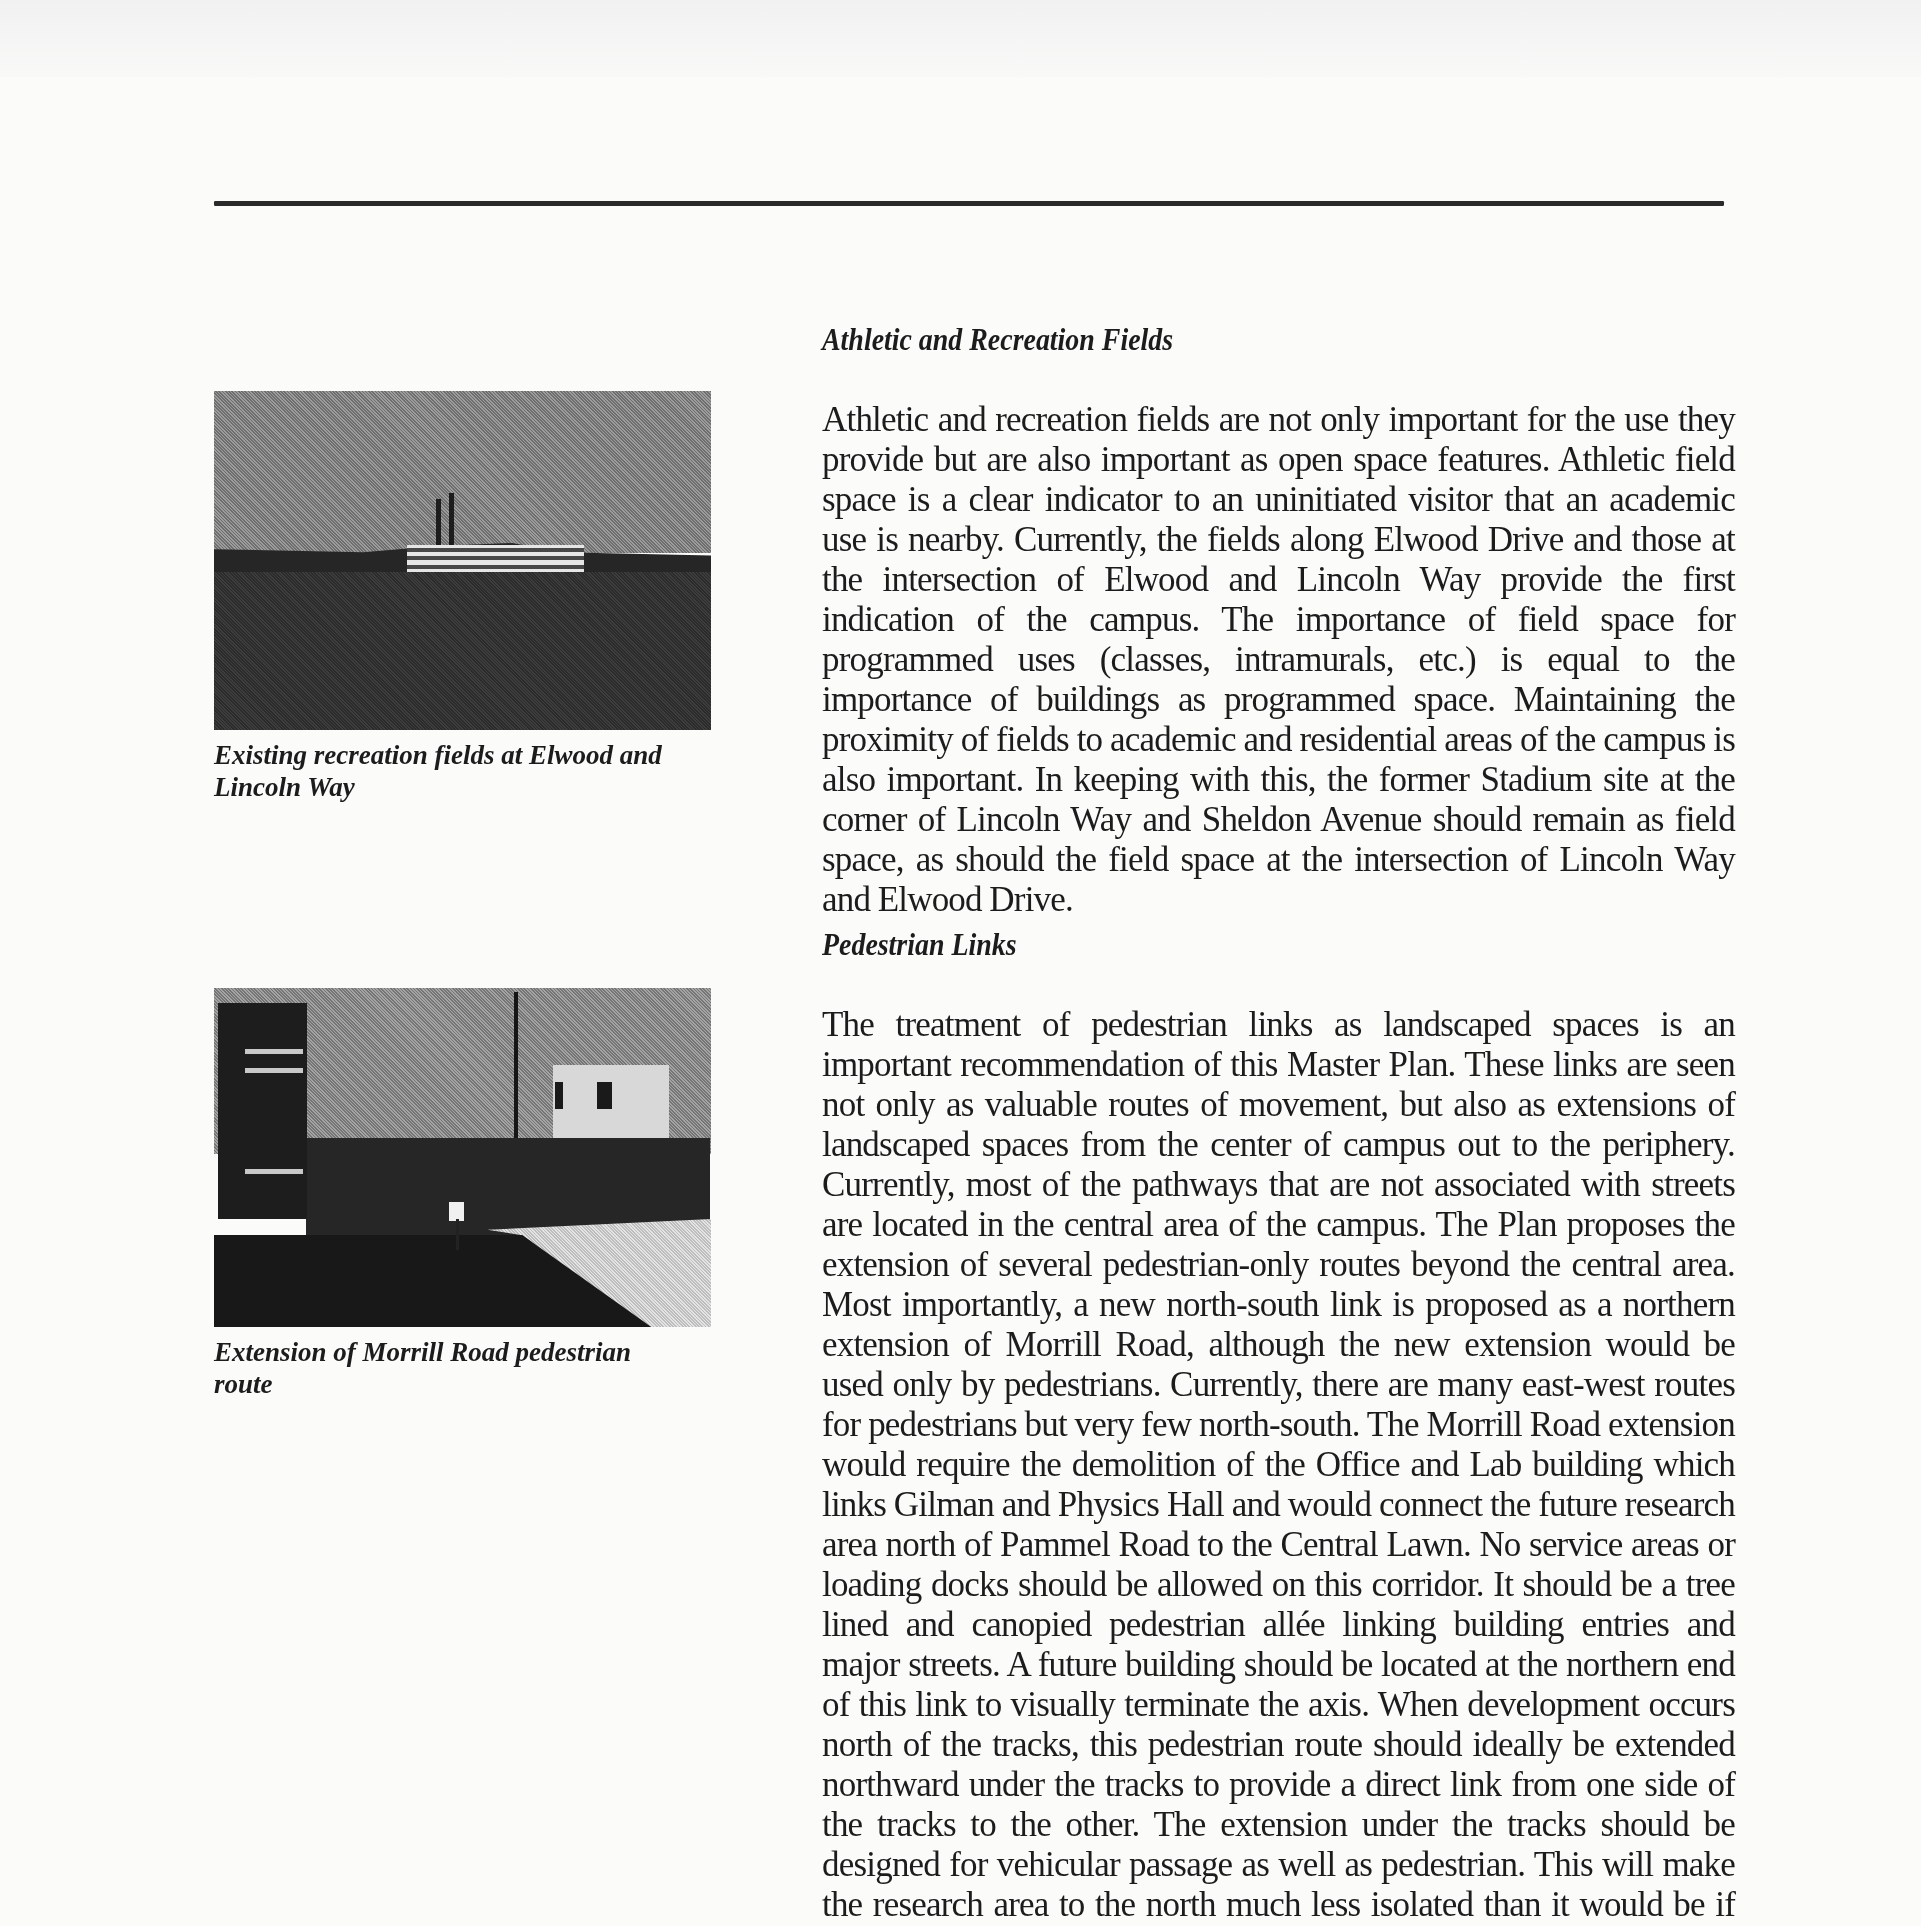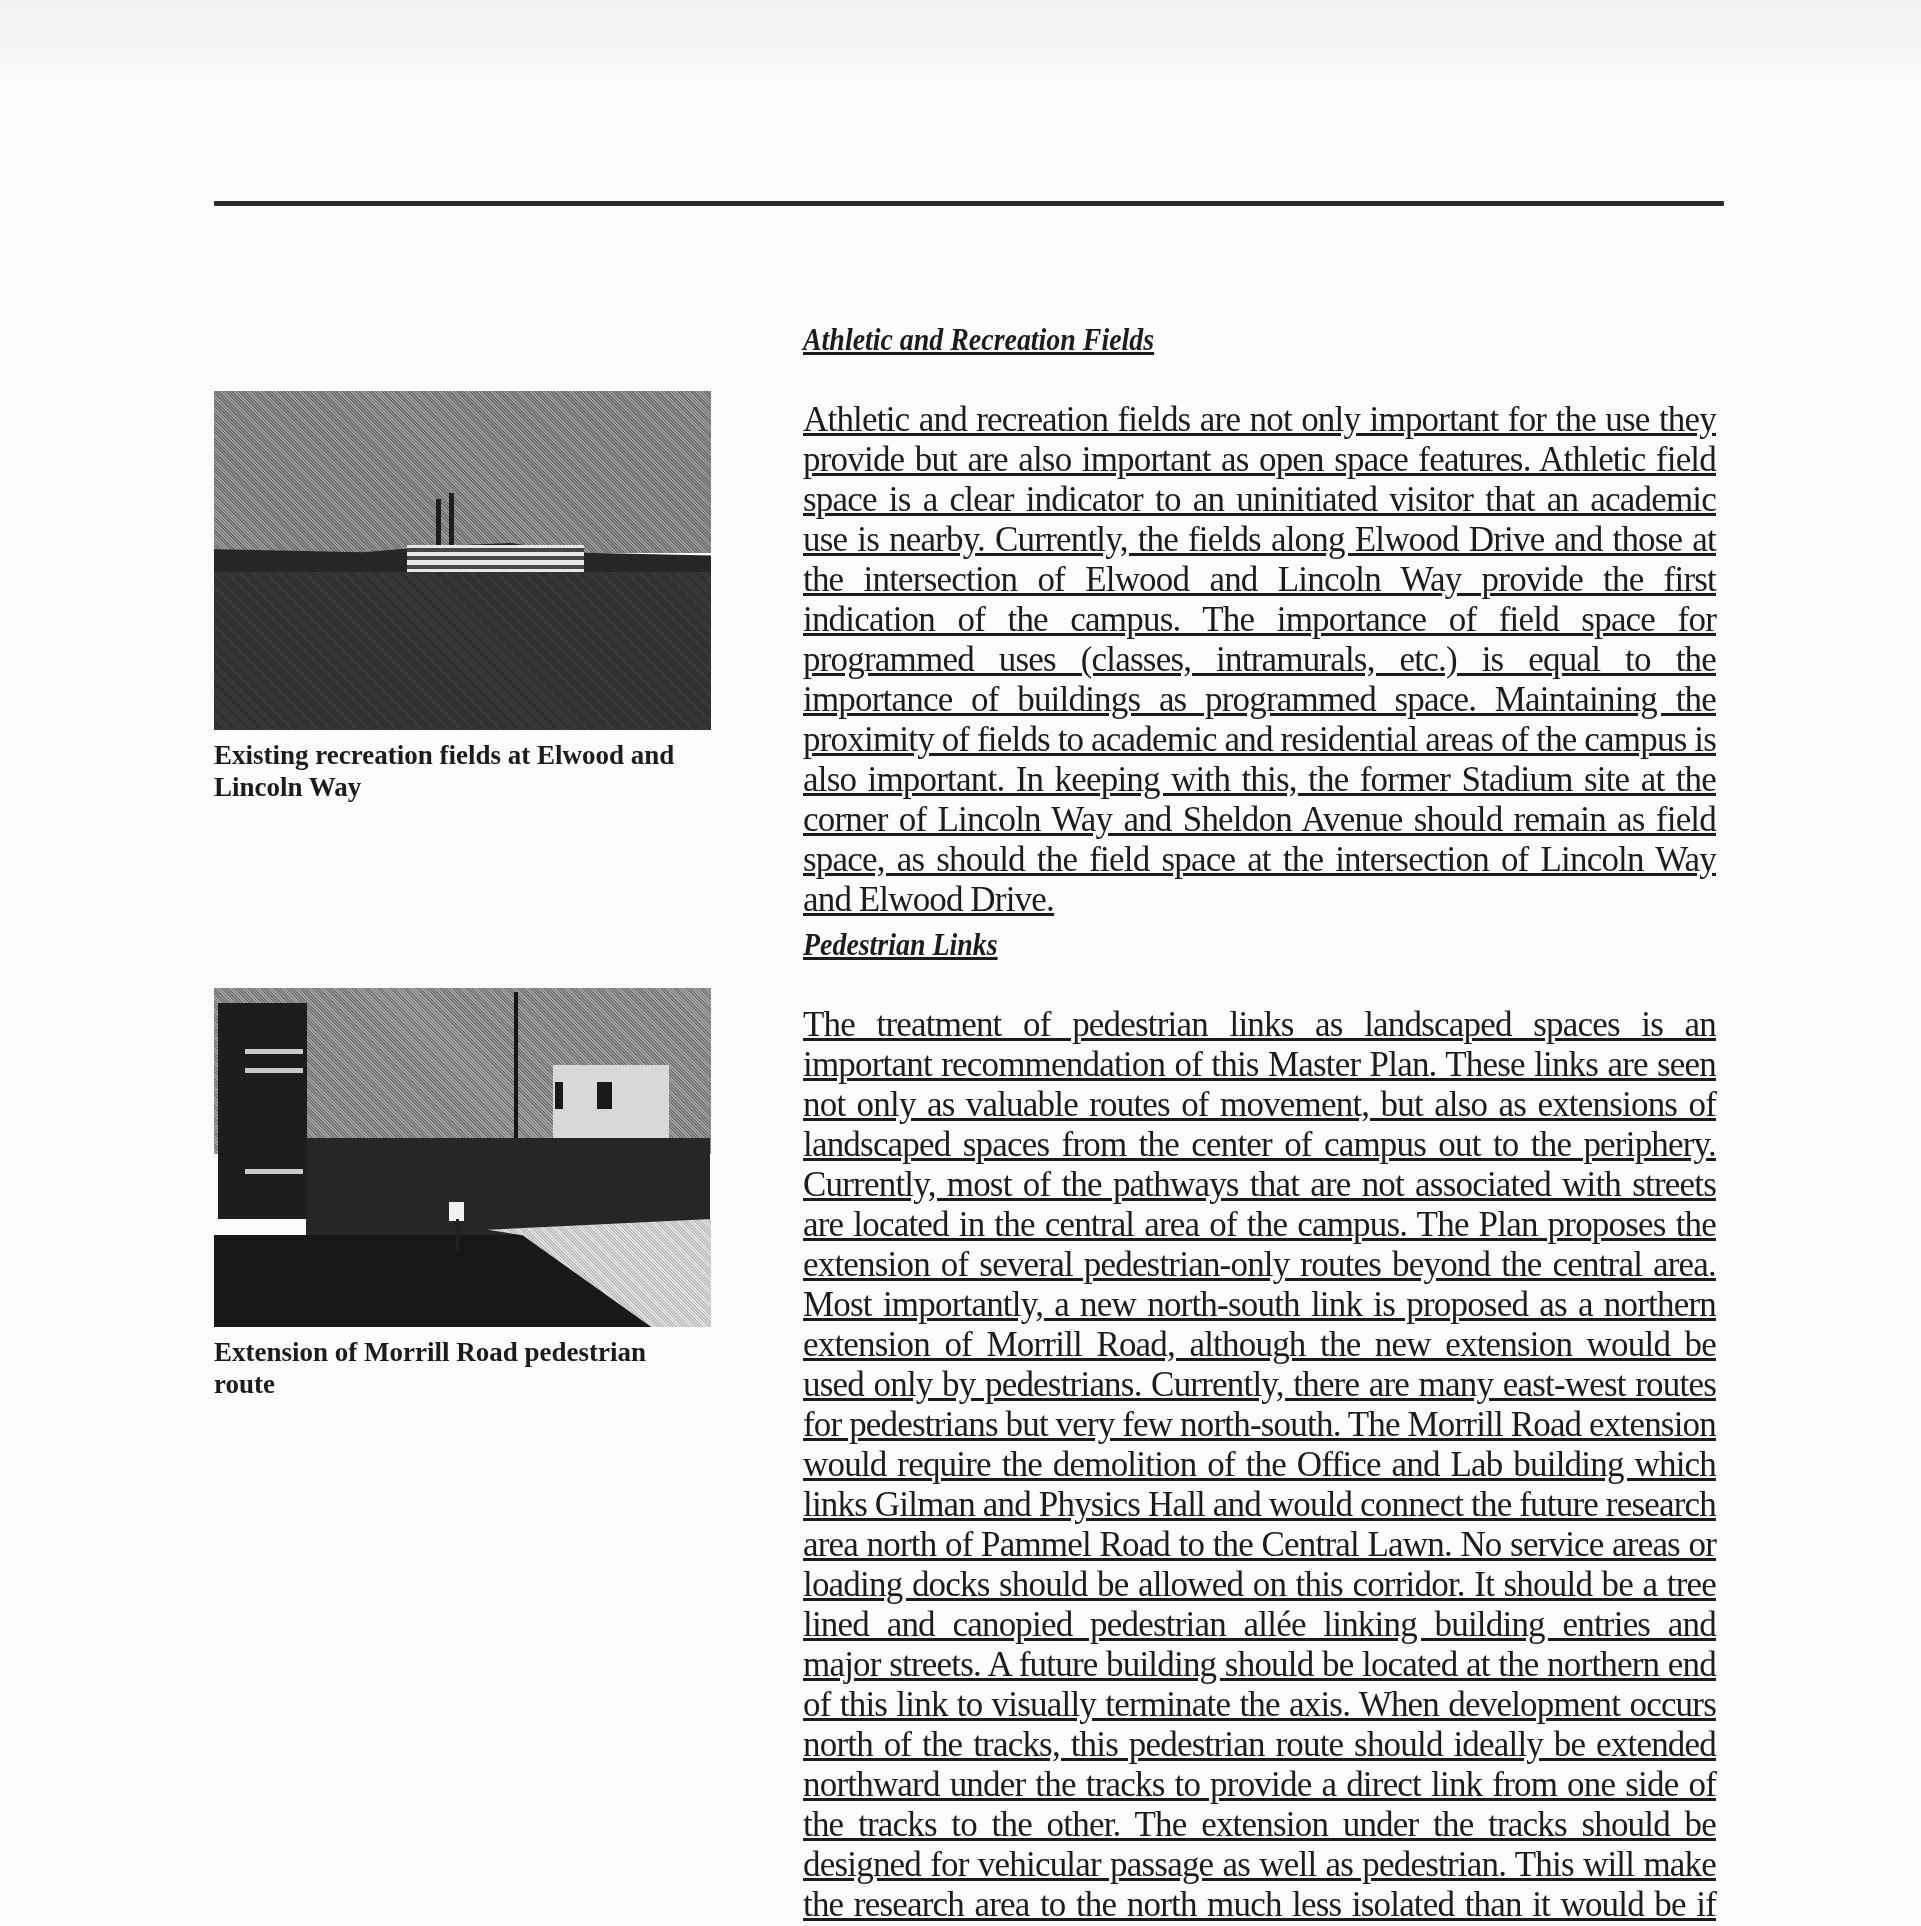--- a/index.html
+++ b/index.html
@@ -6,29 +6,29 @@
   body {
     width:1922px; height:2542px; position:relative; overflow:hidden;
     background:#fbfbfa;
     font-family:"Liberation Serif", serif; color:#1c1c1c;
   }
   .scan-top { position:absolute; left:0; top:0; width:1922px; height:77px;
     background:linear-gradient(#f1f1f1,#f9f9f8); }
   .rule { position:absolute; height:4.6px; background:#2a2a2a; border-radius:1.2px; }
   .rule.top { left:214px; top:201px; width:1510px; }
 
-  .col-text { position:absolute; left:803px; width:913px;text-decoration:underline; }
+  .col-text { position:absolute; left:822px; width:913px; }
   .heading { font-style:italic; font-size:31px; line-height:40px; margin:0;
     transform:scaleX(0.9); transform-origin:left; white-space:nowrap; }
   .para { font-size:35px; line-height:40px; margin:0; text-align:justify;
     letter-spacing:-0.8px; word-spacing:-0.4px; }
 
   .figure { position:absolute; left:214px; width:497px; }
   .photo { width:497px; height:339px; position:relative; overflow:hidden; }
-  .caption { font-weight:bold; font-size:27px; line-height:32px;
+  .caption { font-weight:bold; font-style:italic; font-size:27px; line-height:32px;
     margin-top:8.5px; width:482px; }
 
   
   .p1-sky { position:absolute; left:0; top:0; width:100%; height:162px;
     background:repeating-linear-gradient(45deg,#6e6e6e 0 1.2px,#9c9c9c 1.2px 2.3px); }
   .p1-tree { position:absolute; left:0; top:152px; width:100%; height:31px;
     background:#262626; clip-path:polygon(0 20%,30% 30%,45% 10%,60% 0,70% 30%,100% 40%,100% 100%,0 100%); }
   .p1-bldg { position:absolute; left:193px; top:154px; width:177px; height:37px;
     background:repeating-linear-gradient(0deg,#e6e6e6 0 4.6px,#474747 4.6px 8.5px); }
   .p1-stack { position:absolute; width:4.6px; background:#1d1d1d; }

